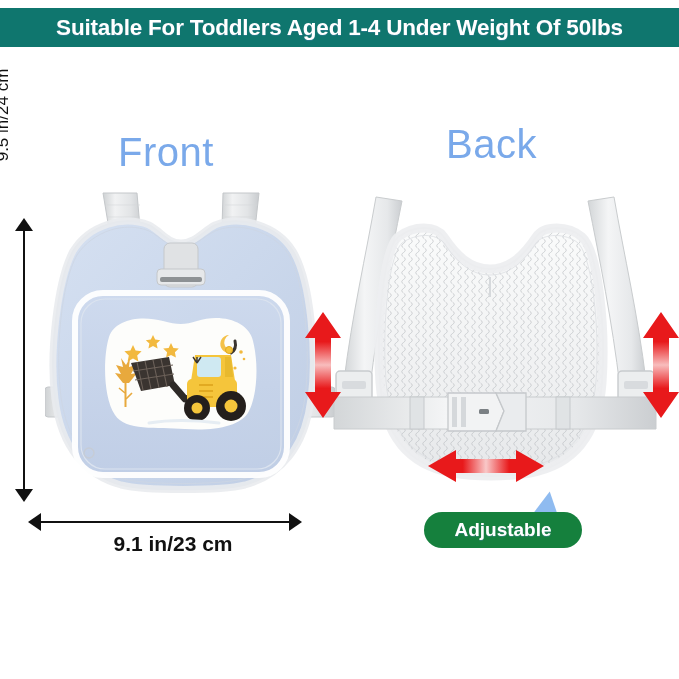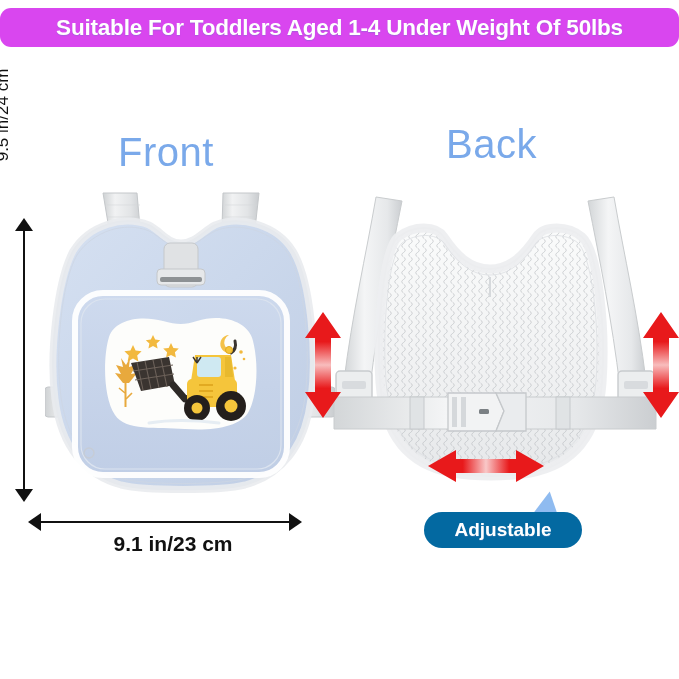--- a/index.html
+++ b/index.html
@@ -16,25 +16,24 @@
     background: #ffffff;
   }
 
   
   #header-banner {
     position: absolute;
     left: 0;
     top: 8px;
     width: 679px;
     height: 39px;
-    background: #d946ef;
+    background: #0f766e;
     display: flex;
     align-items: center;
     justify-content: center;
-    border-radius: 11px;
   }
   #header-title {
     color: #ffffff;
     font-size: 22.5px;
     font-weight: bold;
     letter-spacing: -0.2px;
     white-space: nowrap;
     text-shadow: 0 1px 1px rgba(90,130,190,0.35);
   }
 
@@ -125,21 +124,21 @@
   #adjust-arrow-right { left: 641px; top: 312px; }
   #adjust-arrow-waist { left: 428px; top: 448px; }
 
   
   #adjustable-callout {
     position: absolute;
     left: 424px;
     top: 512px;
     width: 158px;
     height: 36px;
-    background: #0369a1;
+    background: #15803d;
     border-radius: 18px;
     display: flex;
     align-items: center;
     justify-content: center;
   }
   #adjustable-callout-label {
     color: #ffffff;
     font-size: 19px;
     font-weight: bold;
     white-space: nowrap;

